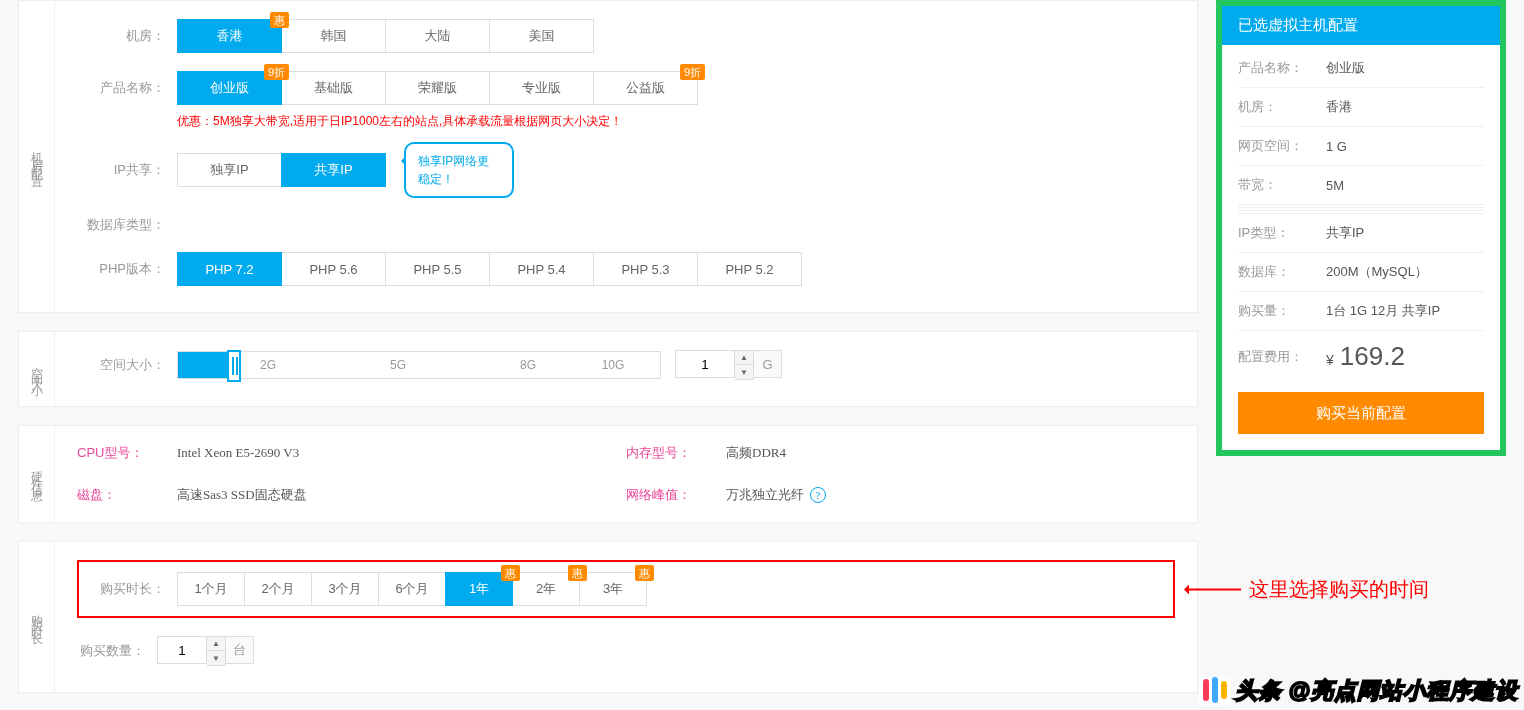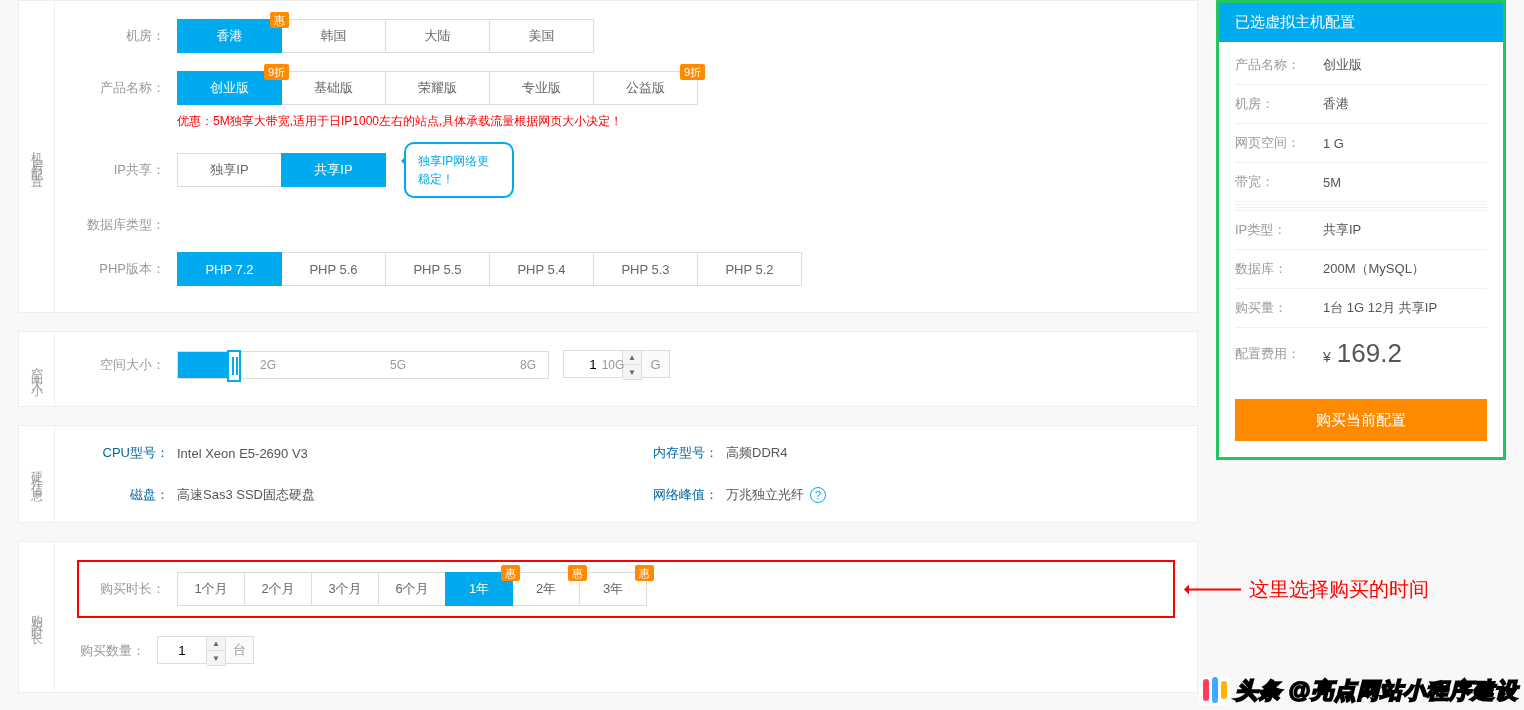--- a/index.html
+++ b/index.html
@@ -16,51 +16,51 @@
 .tabs { display: flex; }
 .tab { position: relative; min-width: 105px; height: 34px; border: 1px solid #ddd; margin-left: -1px; display: flex; align-items: center; justify-content: center; cursor: pointer; color: #666; background: #fff; }
 .tab.sm { min-width: 68px; }
 .tab:first-child { margin-left: 0; }
 .tab.active { background: #00aaee; border-color: #00aaee; color: #fff; z-index: 1; }
 .badge { position: absolute; top: -8px; right: -8px; background: #ff8a00; color: #fff; font-size: 11px; padding: 0 4px; height: 16px; line-height: 16px; border-radius: 2px; z-index: 2; }
 .promo-note { color: #ff0000; font-size: 12px; margin-left: 100px; margin-top: -10px; margin-bottom: 12px; }
 .speech { border: 2px solid #00aaee; border-radius: 10px; padding: 8px 12px; color: #00aaee; font-size: 12px; margin-left: 18px; position: relative; width: 110px; line-height: 1.5; }
 .speech:before { content: ""; position: absolute; left: -10px; top: 12px; border: 5px solid transparent; border-right-color: #00aaee; }
 .slider-box { display: flex; align-items: center; }
-.slider { position: relative; width: 372px; height: 28px; border: 1px solid #ddd; background: #fff; display: flex; }
+.slider { position: relative; width: 484px; height: 28px; border: 1px solid #ddd; background: #fff; display: flex; }
 .slider-fill { position: absolute; left: 0; top: 0; height: 100%; width: 55px; background: #00aaee; }
 .slider-thumb { position: absolute; left: 49px; top: -2px; width: 14px; height: 32px; background: #fff; border: 2px solid #00aaee; cursor: pointer; }
 .slider-thumb:after, .slider-thumb:before { content: ""; position: absolute; left: 3px; width: 2px; height: 18px; top: 5px; background: #00aaee; }
 .slider-thumb:after { left: 7px; }
 .slider-mark { position: absolute; top: 0; height: 100%; display: flex; align-items: center; justify-content: center; color: #999; font-size: 12px; width: 40px; }
 .num-group { display: flex; margin-left: 14px; }
 .num-input { width: 60px; height: 28px; border: 1px solid #ddd; text-align: center; }
 .num-spin { display: flex; flex-direction: column; border: 1px solid #ddd; border-left: 0; }
 .num-spin button { height: 14px; width: 18px; border: 0; background: #f4f4f4; cursor: pointer; font-size: 8px; color: #666; }
 .num-spin button:first-child { border-bottom: 1px solid #ddd; }
 .unit { width: 28px; height: 28px; border: 1px solid #ddd; border-left: 0; display: flex; align-items: center; justify-content: center; background: #fafafa; color: #999; }
 .info-grid { display: grid; grid-template-columns: 100px 1fr 100px 1fr; row-gap: 24px; align-items: center; }
-.info-grid .lab { color: #0369a1; text-align: right; padding-right: 8px; }
-.info-grid .val { color: #555; }
+.info-grid .lab { color: #ec4899; text-align: left; padding-right: 8px; }
+.info-grid .val { color: #555; font-family: Liberation Serif, serif; }
 .help { display: inline-flex; align-items: center; justify-content: center; width: 16px; height: 16px; border: 1px solid #00aaee; border-radius: 50%; color: #00aaee; font-size: 11px; margin-left: 6px; }
 .duration-box { border: 2px solid #ff0000; padding: 10px 18px; position: relative; }
 .arrow-note { position: absolute; left: 100%; top: 50%; transform: translateY(-50%); display: flex; align-items: center; margin-left: 12px; white-space: nowrap; }
 .arrow-note .line { width: 56px; height: 2px; background: #ff0000; position: relative; }
 .arrow-note .line:before { content: ""; position: absolute; left: -6px; top: -4px; border: 5px solid transparent; border-right-color: #ff0000; }
 .arrow-note .txt { color: #ff0000; font-size: 20px; font-weight: 500; margin-left: 8px; }
-.summary { background: #fff; border: 3px solid #22c55e; }
+.summary { background: #fff; border: 6px solid #22c55e; }
 .summary-head { background: #00aaee; color: #fff; padding: 10px 16px; font-size: 15px; }
 .summary-body { padding: 6px 16px 16px; }
 .srow { display: flex; padding: 8px 0; color: #666; font-size: 13px; align-items: center; border-top: 0; }
 .srow .sl { width: 88px; color: #999; }
 .srow .sv { flex: 1; color: #555; }
 .divider { height: 1px; background: #efefef; margin: 2px 0; }
 .price { font-size: 26px; color: #444; }
 .price .cur { font-size: 14px; margin-right: 6px; }
-.buy-btn { display: block; width: 100%; background: #ff8a00; color: #fff; border: 0; height: 42px; font-size: 15px; cursor: pointer; margin-top: 22px; }
+.buy-btn { display: block; width: 100%; background: #ff8a00; color: #fff; border: 0; height: 42px; font-size: 15px; cursor: pointer; margin-top: 12px; }
 .watermark { position: fixed; right: 6px; bottom: 4px; display: flex; align-items: center; gap: 4px; pointer-events: none; }
 .wm-logo { display: flex; gap: 3px; background: #fff; padding: 2px 4px; border-radius: 4px; }
 .wm-logo span { width: 6px; border-radius: 3px; }
 .wm-logo span:nth-child(1){ background:#ff3b5c; height:22px; }
 .wm-logo span:nth-child(2){ background:#3fa9ff; height:26px; margin-top:-2px; }
 .wm-logo span:nth-child(3){ background:#ffb400; height:18px; margin-top:2px; }
 .wm-text { font-size: 22px; color: #fff; -webkit-text-stroke: 2px #000; font-weight: 600; letter-spacing: 1px; font-style: italic; }
 .ip-row-wrap { display:flex; align-items:center; }
 </style>
 </head>

